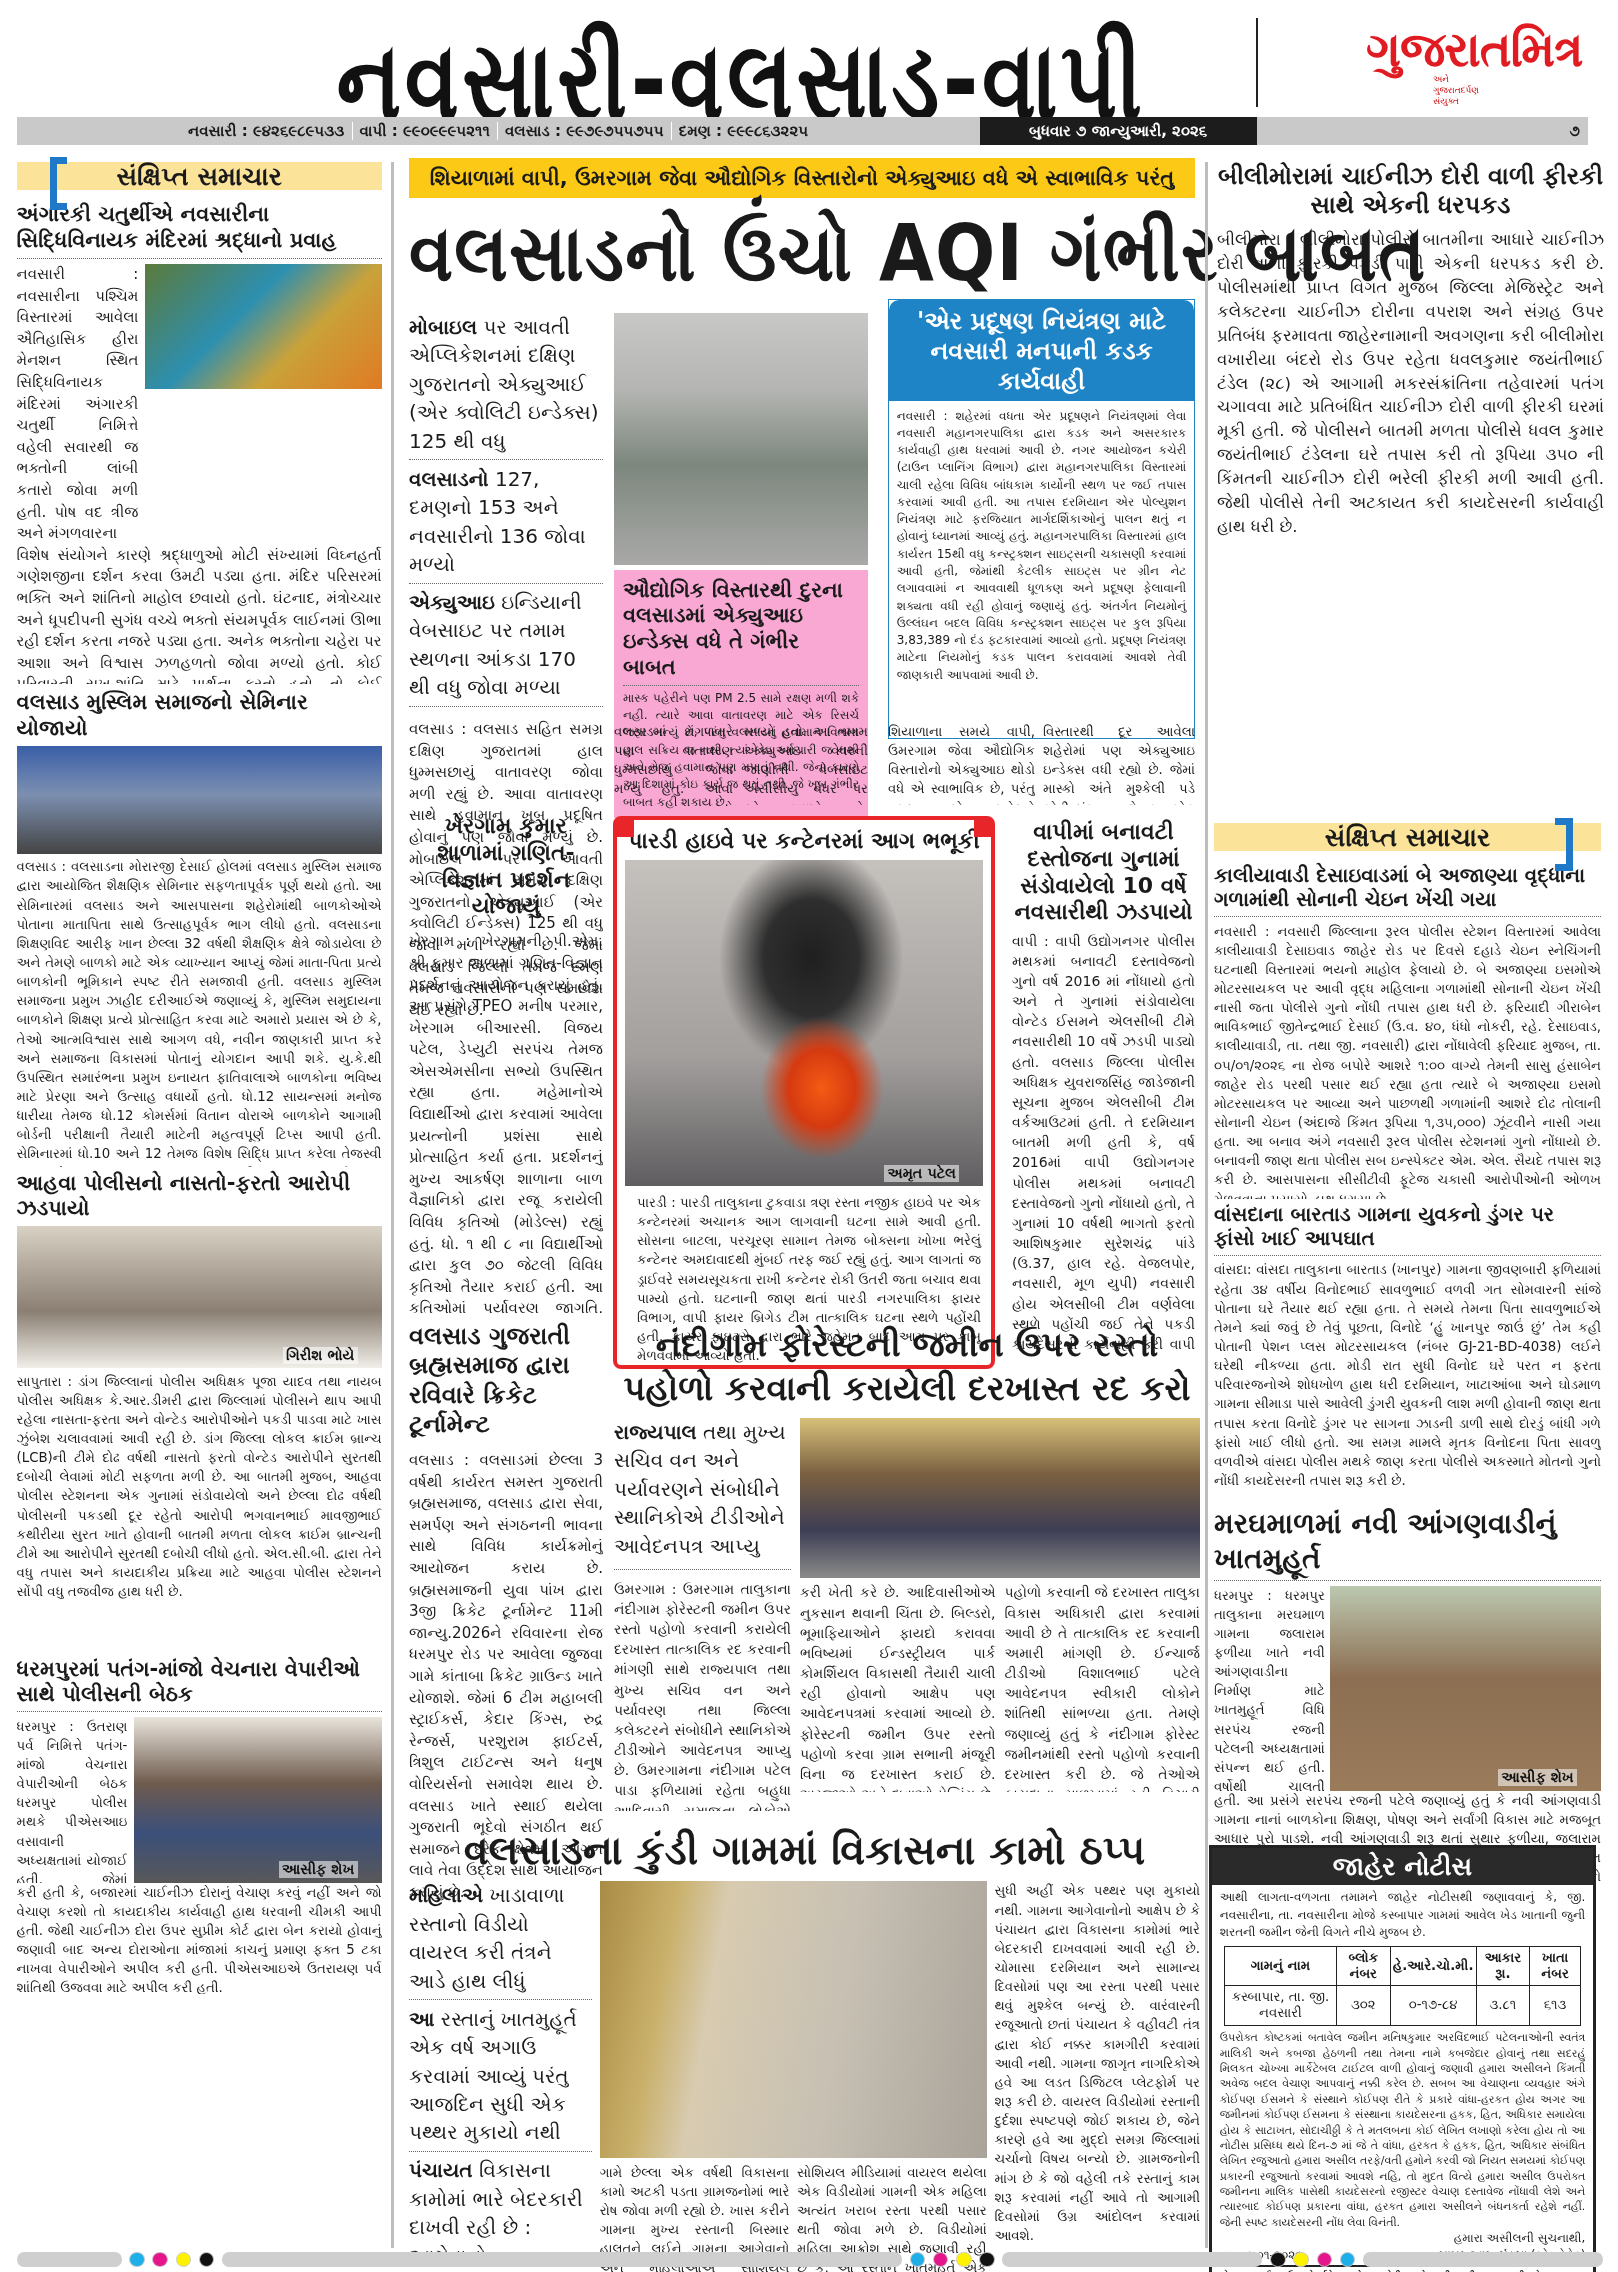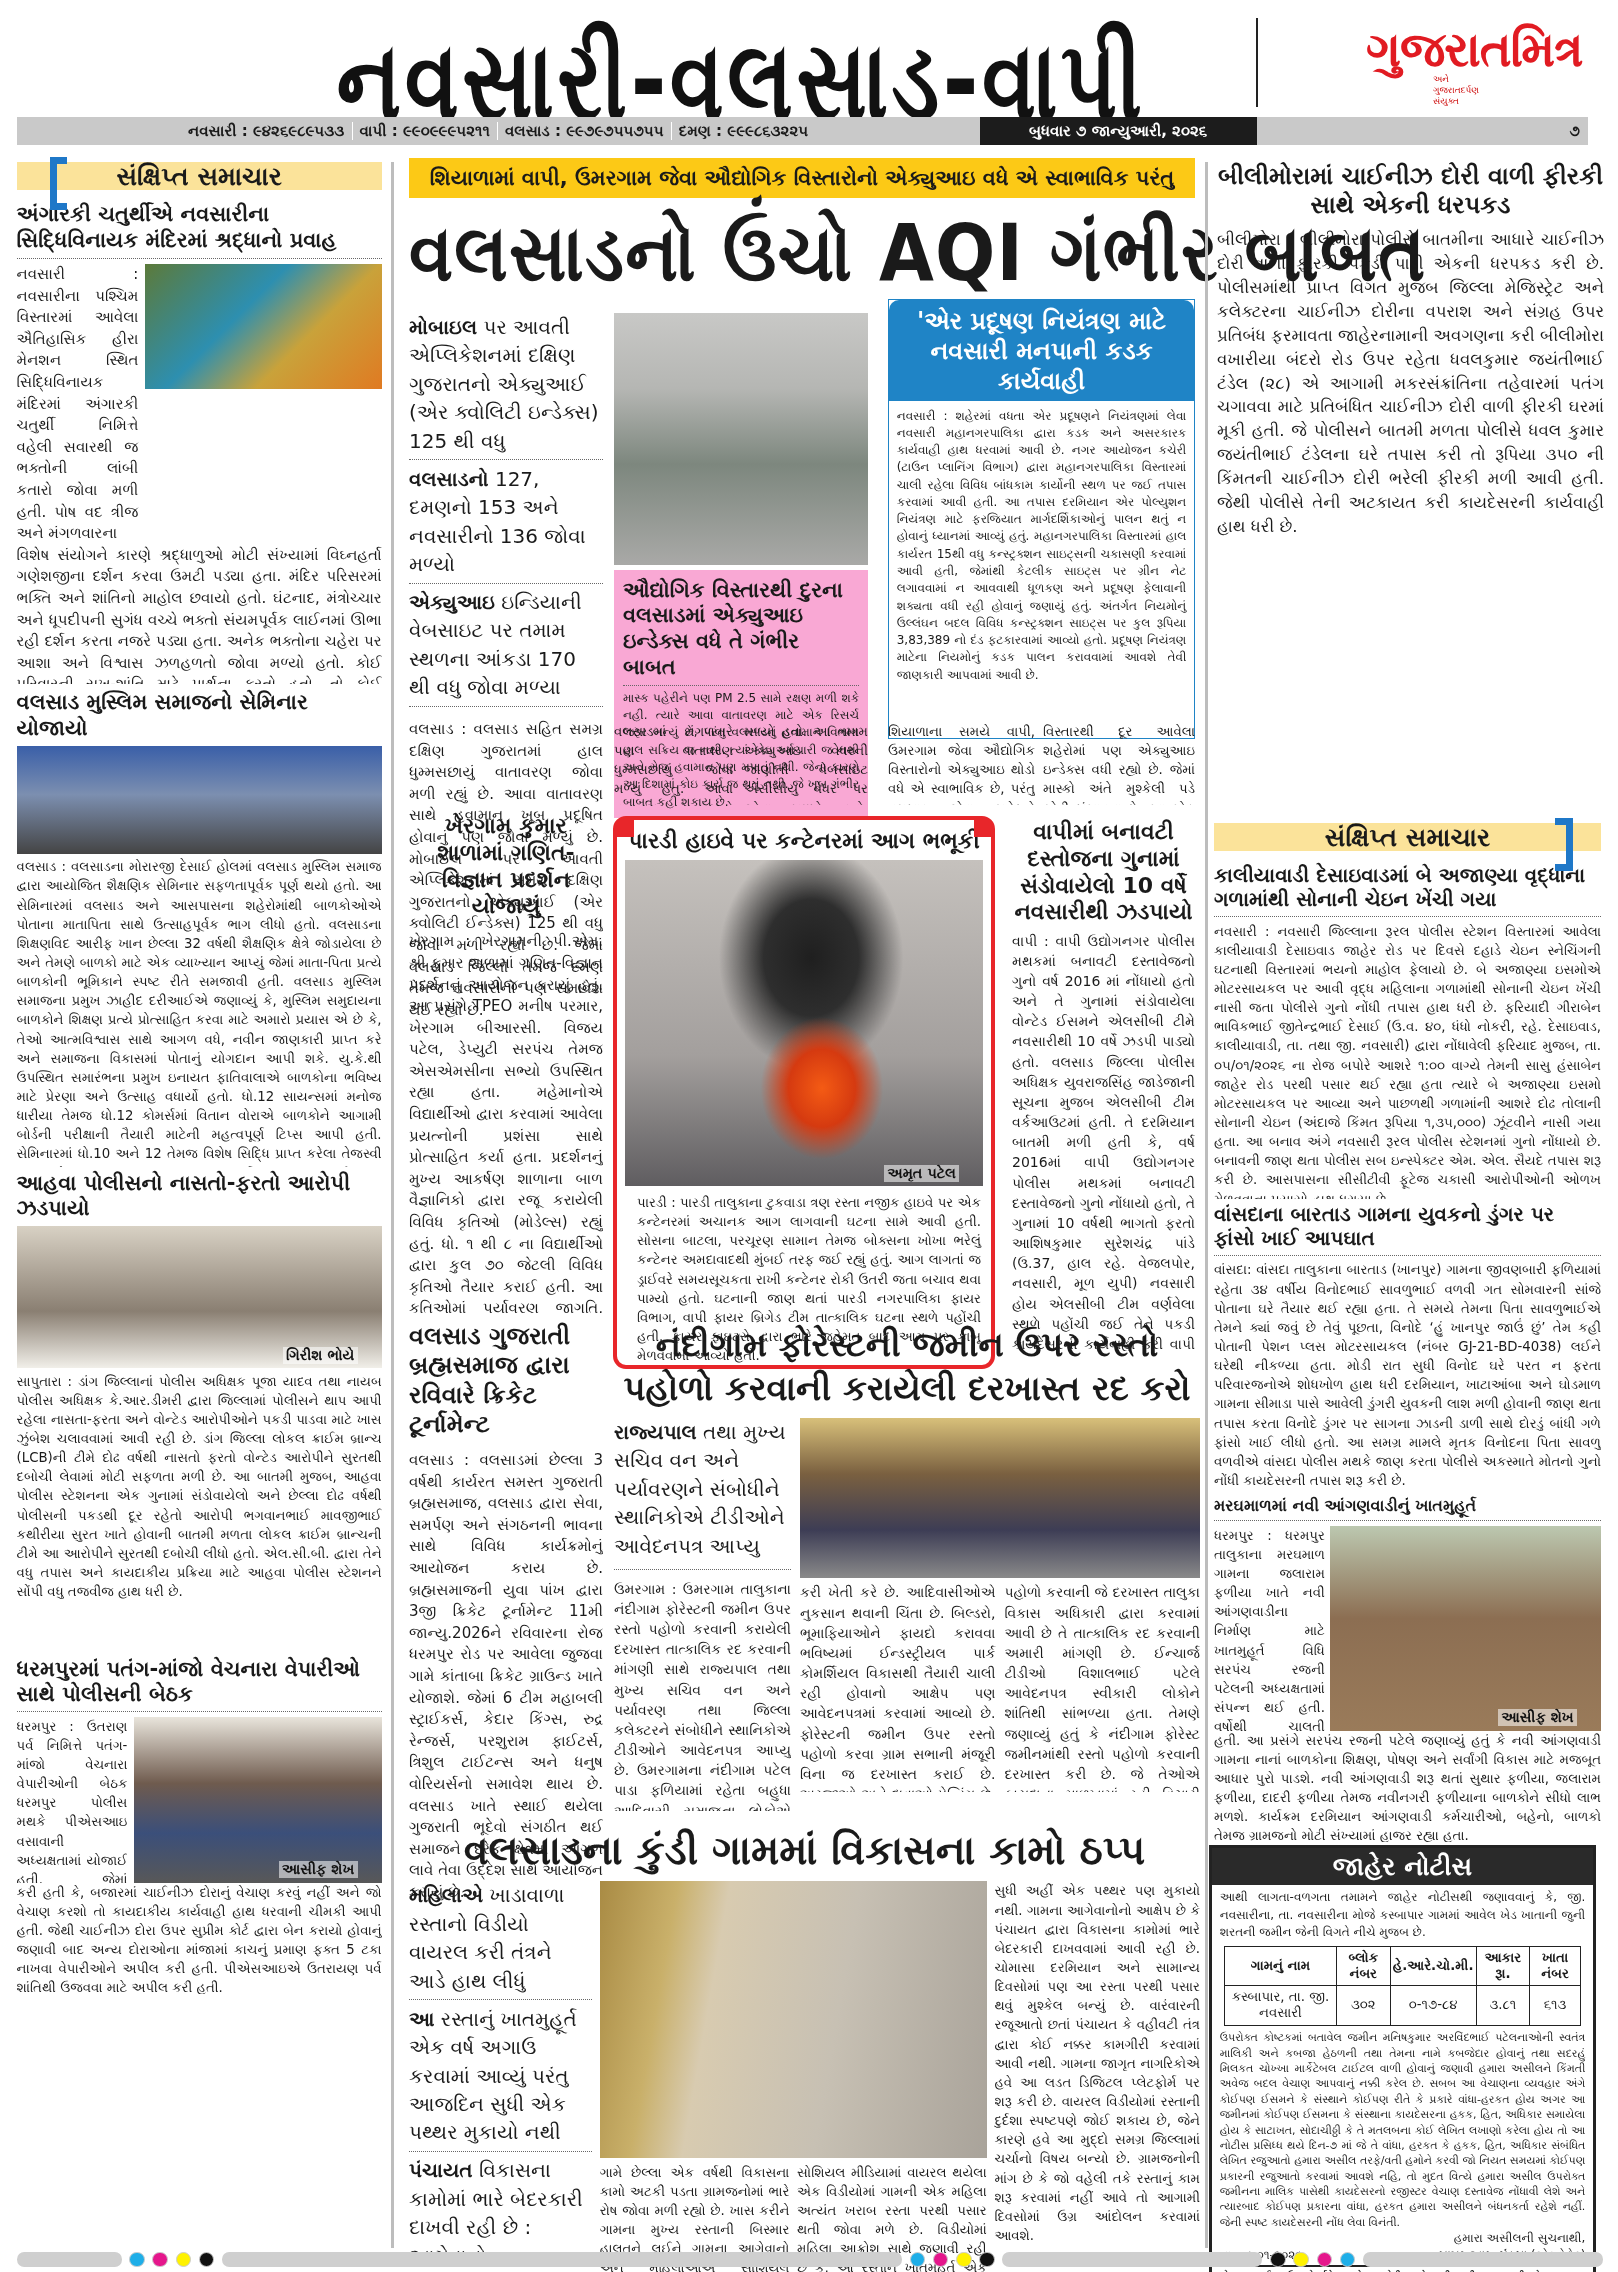--- a/index.html
+++ b/index.html
@@ -21,21 +21,21 @@
 .h2{font-weight:bold;line-height:1.22}
 .body{font-size:15px;line-height:1.44;text-align:justify}
 .dotted{border-bottom:1.7px dotted #666}
 .photo{background:#8a8a8a;position:relative;overflow:hidden}
 .credit{position:absolute;right:24px;bottom:4.4px;color:#111;font-size:14.4px;font-weight:bold;background:rgba(255,255,255,.55);padding:0 3.3px}
 .yellow-strip{left:409px;top:158px;width:786px;height:40px;background:#fcc916;display:flex;align-items:center;justify-content:center;font-size:21px;font-weight:bold}
 .mainhead{left:409px;top:207px;width:786px;font-size:71px;font-weight:bold;letter-spacing:1.1px;white-space:nowrap;transform:scaleY(1.1);transform-origin:top}
 .bluebox-head{background:#1f84c6;color:#fff;font-size:24px;font-weight:bold;text-align:center;line-height:1.25;padding:5.5px 5.5px;border-radius:10px 10px 0 0}
 .bluebox{border:1.7px solid #1f84c6;background:#fff}
 .pinkbox{background:#f9a8d4}
-.redbox{border:4.4px solid #e8262a;border-radius:13px;background:#fff}
+.redbox{border:4.4px solid #e8262a;border-radius:8px;background:#fff}
 .redbox-head{text-align:center;font-size:22px;font-weight:bold;padding:7.7px 0;position:relative}
 .redbox-head:before,.redbox-head:after{content:"";position:absolute;top:0;width:16.6px;height:16.6px;background:#e8262a}
 .redbox-head:before{left:0}.redbox-head:after{right:0}
 .sidebar-note{font-size:20px;line-height:1.42}
 .sidebar-note b{font-weight:bold}
 .notice{border:3.3px solid #222;background:#fff}
 .notice-head{background:#2a2a2a;color:#fff;text-align:center;font-size:25.4px;font-weight:bold;height:37px;line-height:37px}
 .notice table{border-collapse:collapse;margin:4.4px 12px;width:calc(100% - 24px)}
 .notice td,.notice th{border:1.7px solid #222;font-size:13.3px;text-align:center;padding:3.3px 2.2px}
 .footer-bar{height:14.4px;background:#cfcfcf;border-radius:7.2px}
@@ -148,21 +148,21 @@
 
 <div class="abs" style="left:1214px;top:823px;width:387px">
   <div class="sbox-head">
     <span>સંક્ષિપ્ત સમાચાર</span>
     <div class="bracket" style="right:28px;border-left:none"></div>
   </div>
   <div class="h2 dotted" style="font-size:20px;margin-top:12px;padding-bottom:4.4px">કાલીયાવાડી દેસાઇવાડમાં બે અજાણ્યા વૃદ્ધાના ગળામાંથી સોનાની ચેઇન ખેંચી ગયા</div>
   <div class="body" style="font-size:13.3px;height:277px;overflow:hidden;margin-top:4.4px">નવસારી : નવસારી જિલ્લાના રૂરલ પોલીસ સ્ટેશન વિસ્તારમાં આવેલા કાલીયાવાડી દેસાઇવાડ જાહેર રોડ પર દિવસે દહાડે ચેઇન સ્નેચિંગની ઘટનાથી વિસ્તારમાં ભયનો માહોલ ફેલાયો છે. બે અજાણ્યા ઇસમોએ મોટરસાયકલ પર આવી વૃદ્ધ મહિલાના ગળામાંથી સોનાની ચેઇન ખેંચી નાસી જતા પોલીસે ગુનો નોંધી તપાસ હાથ ધરી છે. ફરિયાદી ગીરાબેન ભાવિકભાઈ જીતેન્દ્રભાઈ દેસાઈ (ઉ.વ. ૪૦, ધંધો નોકરી, રહે. દેસાઇવાડ, કાલીયાવાડી, તા. તથા જી. નવસારી) દ્વારા નોંધાવેલી ફરિયાદ મુજબ, તા. ૦૫/૦૧/૨૦૨૬ ના રોજ બપોરે આશરે ૧:૦૦ વાગ્યે તેમની સાસુ હંસાબેન જાહેર રોડ પરથી પસાર થઈ રહ્યા હતા ત્યારે બે અજાણ્યા ઇસમો મોટરસાયકલ પર આવ્યા અને પાછળથી ગળામાંની આશરે દોઢ તોલાની સોનાની ચેઇન (અંદાજે કિંમત રૂપિયા ૧,૩૫,૦૦૦) ઝૂંટવીને નાસી ગયા હતા. આ બનાવ અંગે નવસારી રૂરલ પોલીસ સ્ટેશનમાં ગુનો નોંધાયો છે. બનાવની જાણ થતા પોલીસ સબ ઇન્સ્પેક્ટર એમ. એલ. સૈયદે તપાસ શરૂ કરી છે. આસપાસના સીસીટીવી ફૂટેજ ચકાસી આરોપીઓની ઓળખ મેળવવાના પ્રયાસો હાથ ધરાયા છે.</div>
   <div class="h2 dotted" style="font-size:20px;margin-top:3.3px;padding-bottom:4.4px">વાંસદાના બારતાડ ગામના યુવકનો ડુંગર પર ફાંસો ખાઈ આપઘાત</div>
   <div class="body" style="font-size:13.3px;height:232px;overflow:hidden;margin-top:4.4px">વાંસદા: વાંસદા તાલુકાના બારતાડ (ખાનપુર) ગામના જીવણબારી ફળિયામાં રહેતા ૩૪ વર્ષીય વિનોદભાઈ સાવળુભાઈ વળવી ગત સોમવારની સાંજે પોતાના ઘરે તૈયાર થઈ રહ્યા હતા. તે સમયે તેમના પિતા સાવળુભાઈએ તેમને ક્યાં જવું છે તેવું પૂછતા, વિનોદે ‘હું ખાનપુર જાઉં છું’ તેમ કહી પોતાની પેશન પ્લસ મોટરસાયકલ (નંબર GJ-21-BD-4038) લઈને ઘરેથી નીકળ્યા હતા. મોડી રાત સુધી વિનોદ ઘરે પરત ન ફરતા પરિવારજનોએ શોધખોળ હાથ ધરી દરમિયાન, ખાટાઆંબા અને ઘોડમાળ ગામના સીમાડા પાસે આવેલી ડુંગરી યુવકની લાશ મળી હોવાની જાણ થતા તપાસ કરતા વિનોદે ડુંગર પર સાગના ઝાડની ડાળી સાથે દોરડું બાંધી ગળે ફાંસો ખાઈ લીધો હતો. આ સમગ્ર મામલે મૃતક વિનોદના પિતા સાવળુ વળવીએ વાંસદા પોલીસ મથકે જાણ કરતા પોલીસે અકસ્માતે મોતનો ગુનો નોંધી કાયદેસરની તપાસ શરૂ કરી છે.</div>
-  <div class="h2 dotted" style="font-size:16px;margin-top:4px;padding-bottom:4.4px">મરઘમાળમાં નવી આંગણવાડીનું ખાતમુહૂર્ત</div>
+  <div class="h2 dotted" style="font-size:28px;margin-top:15px;padding-bottom:4.4px">મરઘમાળમાં નવી આંગણવાડીનું ખાતમુહૂર્ત</div>
   <div style="display:flex;gap:5.5px;margin-top:4.4px">
     <div class="body" style="width:111px;font-size:13.3px;height:205px;overflow:hidden">ધરમપુર : ધરમપુર તાલુકાના મરઘમાળ ગામના જલારામ ફળીયા ખાતે નવી આંગણવાડીના નિર્માણ માટે ખાતમુહૂર્ત વિધિ સરપંચ રજની પટેલની અધ્યક્ષતામાં સંપન્ન થઈ હતી. વર્ષોથી ચાલતી આંગણવાડીની માંગ હવે પૂર્ણ થવાની હોવાથી ગ્રામજનોએ ખુશી વ્યક્ત કરી</div>
     <div class="photo" style="width:271px;height:205px;background:linear-gradient(180deg,#bcc8b0,#8c6e52 45%,#9a7b5a 100%)">
       <span class="credit">આસીફ શેખ</span>
     </div>
   </div>
   <div class="body" style="font-size:13.3px;height:111px;overflow:hidden">હતી. આ પ્રસંગે સરપંચ રજની પટેલે જણાવ્યું હતું કે નવી આંગણવાડી ગામના નાનાં બાળકોના શિક્ષણ, પોષણ અને સર્વાંગી વિકાસ માટે મજબૂત આધાર પુરો પાડશે. નવી આંગણવાડી શરૂ થતાં સુથાર ફળીયા, જલારામ ફળીયા, દાદરી ફળીયા તેમજ નવીનગરી ફળીયાના બાળકોને સીધો લાભ મળશે. કાર્યક્રમ દરમિયાન આંગણવાડી કર્મચારીઓ, બહેનો, બાળકો તેમજ ગ્રામજનો મોટી સંખ્યામાં હાજર રહ્યા હતા.</div>
 </div>
 
 <div class="abs" style="left:409px;top:1322px;width:194px">

